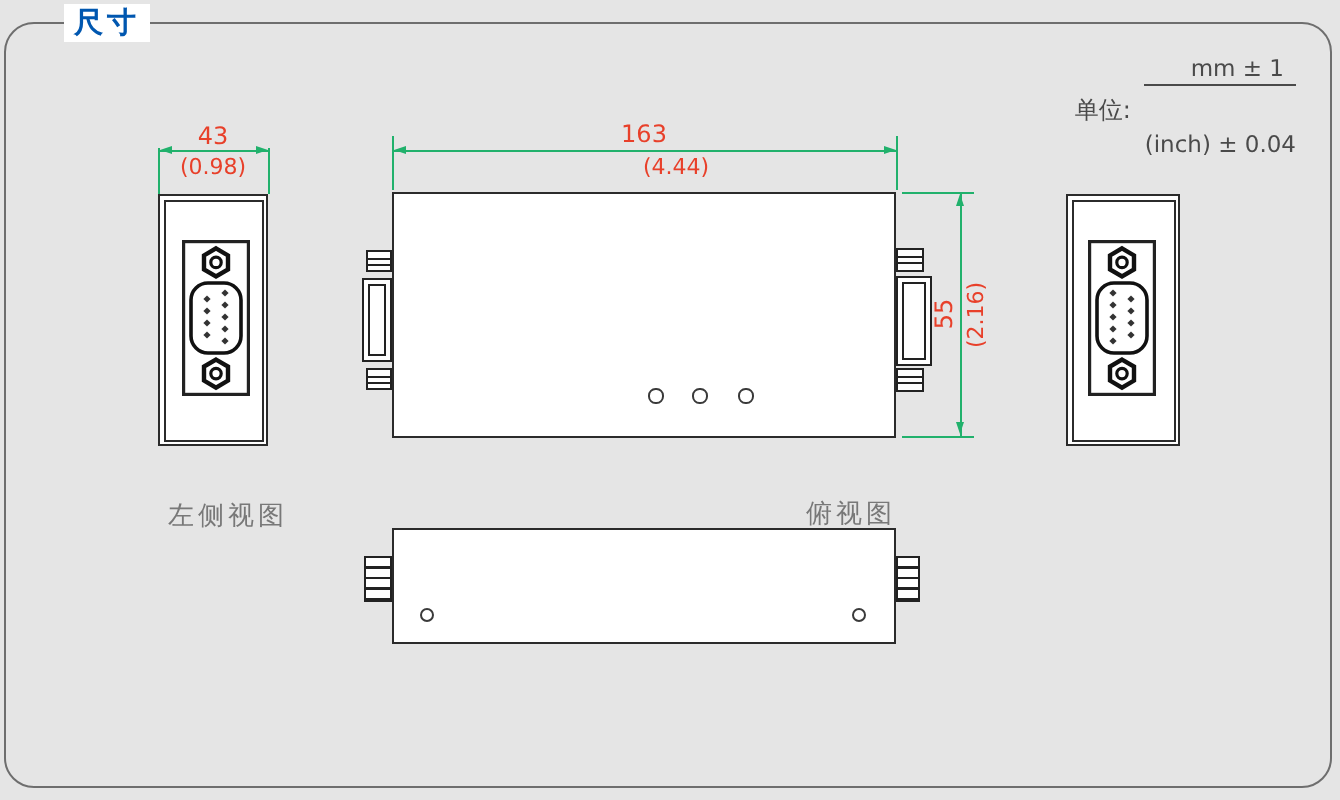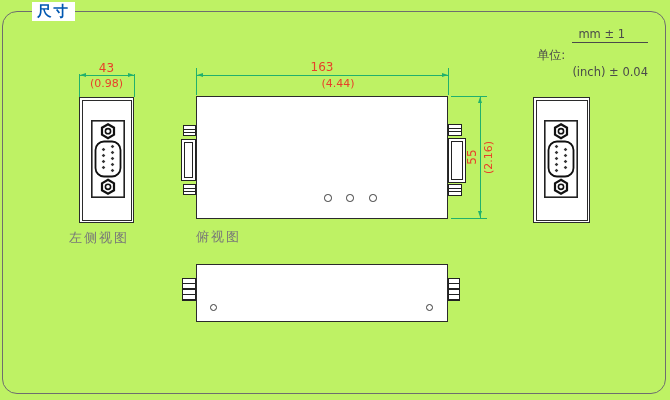--- a/index.html
+++ b/index.html
@@ -1,34 +1,34 @@
 <!DOCTYPE html>
 <html><head>
 <meta charset="utf-8">
 <style>
   * { margin:0; padding:0; box-sizing:border-box; }
   body { background:#fff; font-family:"DejaVu Sans", sans-serif; }
-  .canvas { position:relative; width:670px; height:400px; background:#bef264; overflow:hidden; }
+  .canvas { position:relative; width:670px; height:400px; background:#e5e5e5; overflow:hidden; }
 
   .frame { position:absolute; left:2px; top:11px; width:664px; height:383px;
            border:1.6px solid #6e6e6e; border-radius:15px; }
   .title { position:absolute; left:32px; top:2px; background:#fff; padding:0 5px;
            color:#0057b0; font-size:14.5px; font-weight:bold; letter-spacing:2px; }
 
   .unit { position:absolute; right:22px; top:27px; display:flex; align-items:center;
           gap:7px; color:#4a4a4a; }
   .unit-label { font-size:12px; padding-top:4px; }
-  .frac { text-align:left; font-size:11.5px; line-height:1.25; }
+  .frac { text-align:right; font-size:11.5px; line-height:1.25; }
   .frac .num { display:block; border-bottom:1.4px solid #4a4a4a; padding:0 6px 1px; }
   .frac .den { display:block; padding-top:1px;margin-top:21px; }
 
   
   .vbox { position:absolute; border:1.6px solid #2b2b2b; background:#fff; }
   .vbox.dbl:before { content:""; position:absolute; inset:1.5px; border:1px solid #2b2b2b; }
-  .view-label { position:absolute; text-align:left; color:#787878; font-size:13px; letter-spacing:2px; }
+  .view-label { position:absolute; text-align:right; color:#787878; font-size:13px; letter-spacing:2px;margin-top:20px; }
 
   
   .post { position:absolute; border:1.3px solid #222; background:#fff; }
   .post:before, .post:after { content:""; position:absolute; left:0; right:0; height:1.1px; background:#222; }
   .post:before { top:30%; } .post:after { top:62%; }
   .housing { position:absolute; border:1.5px solid #222; background:#fff; }
   .housing:before { content:""; position:absolute; inset:1.8px; border:1px solid #222; }
   .ladder { position:absolute; border:1.3px solid #222;
             background:repeating-linear-gradient(180deg,#fff 0 4.1px,#222 4.1px 5.3px); }
   .led { position:absolute; width:7.5px; height:7.5px; border:1.2px solid #3a3a3a; border-radius:50%; background:#fff; }

